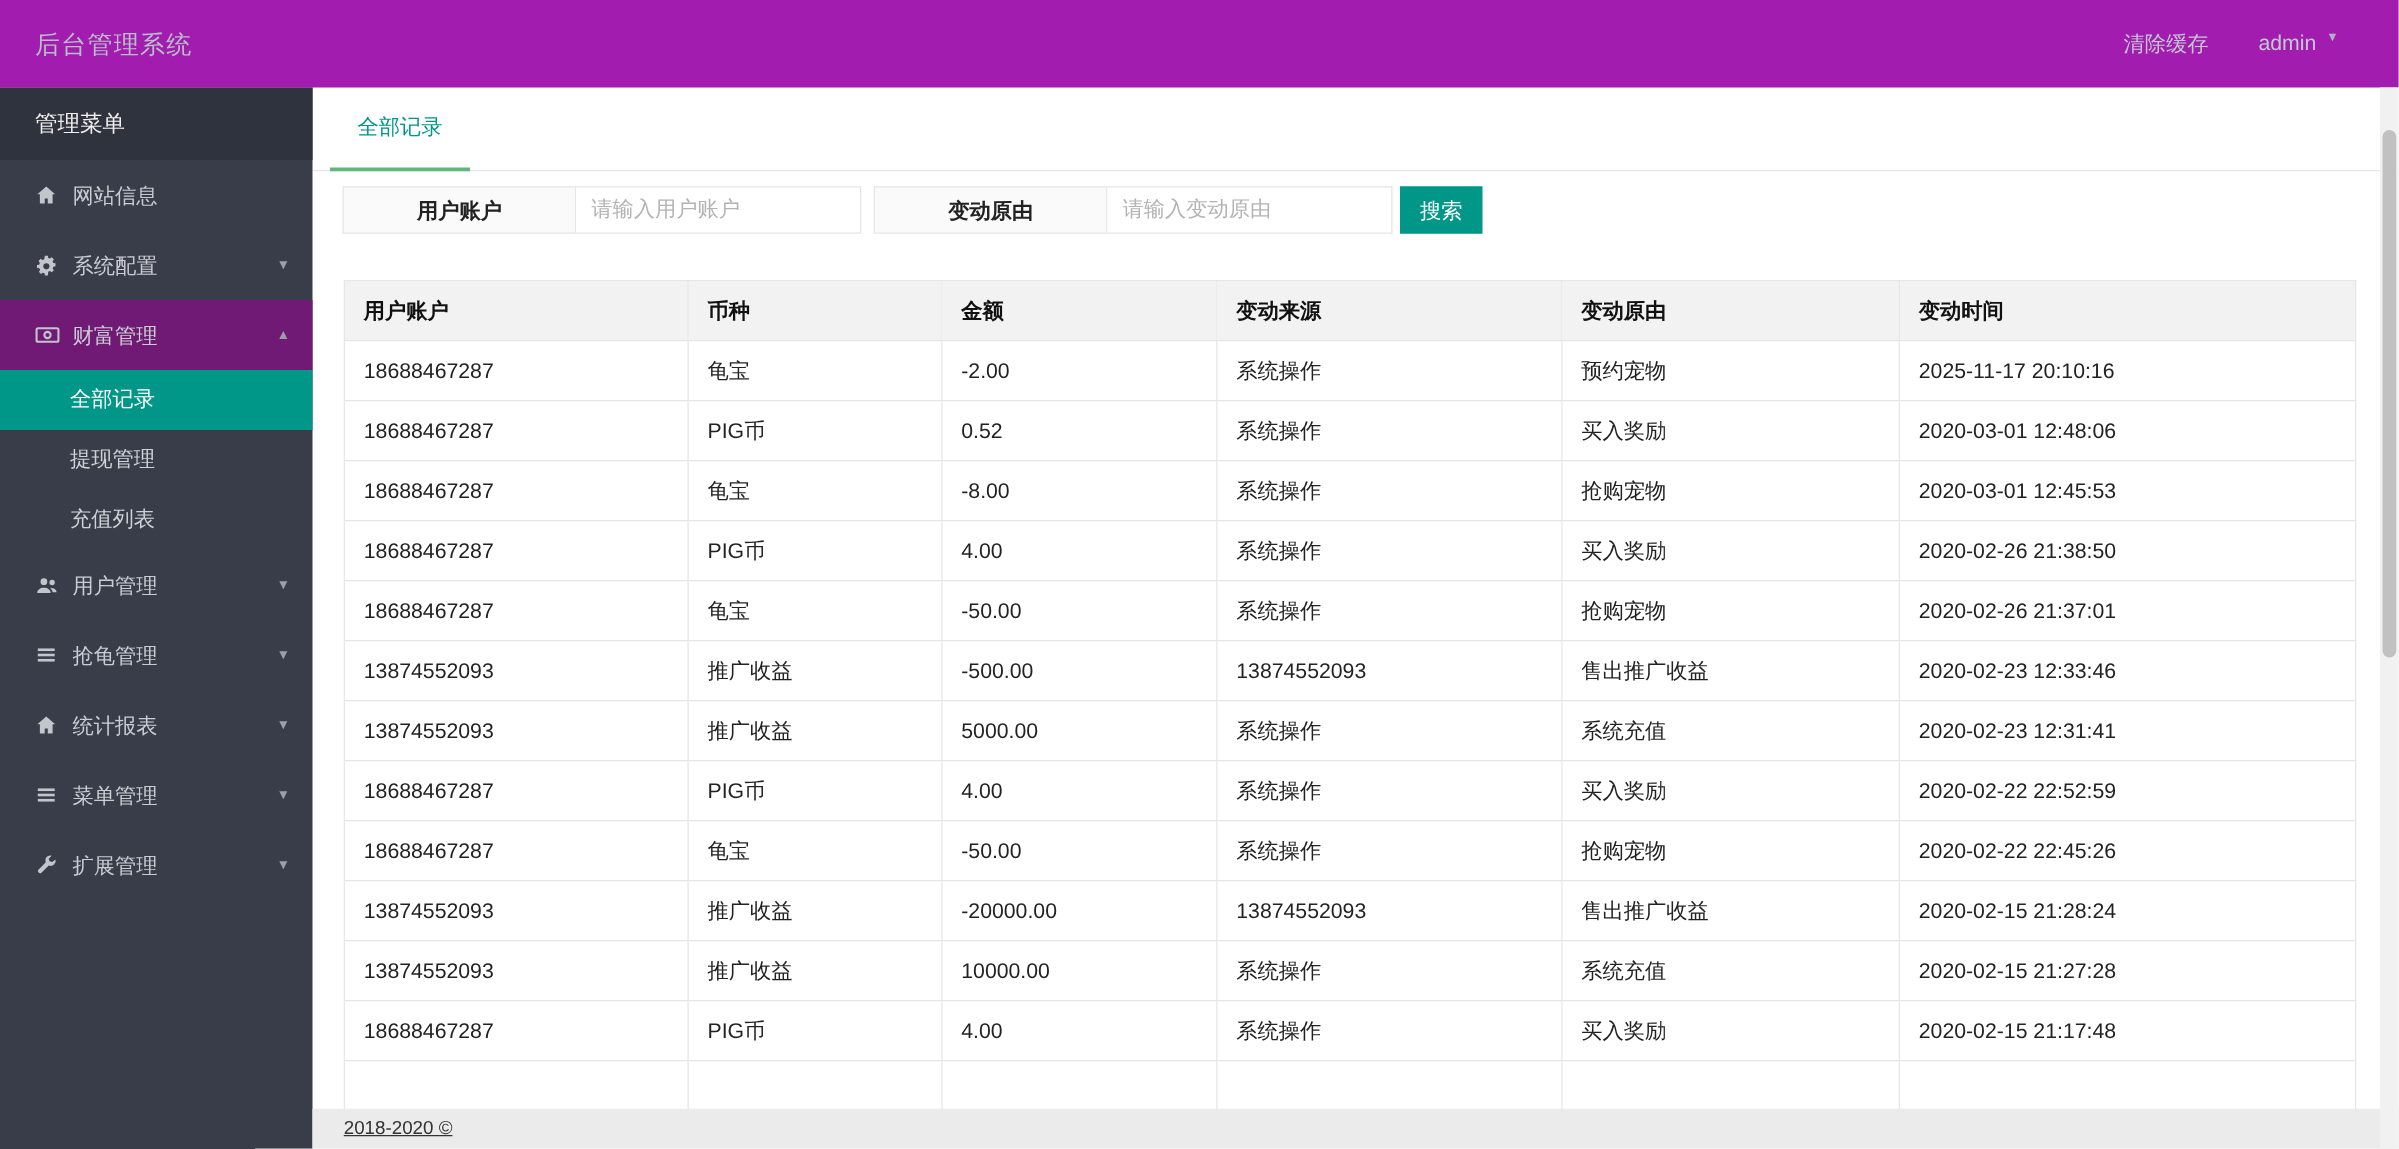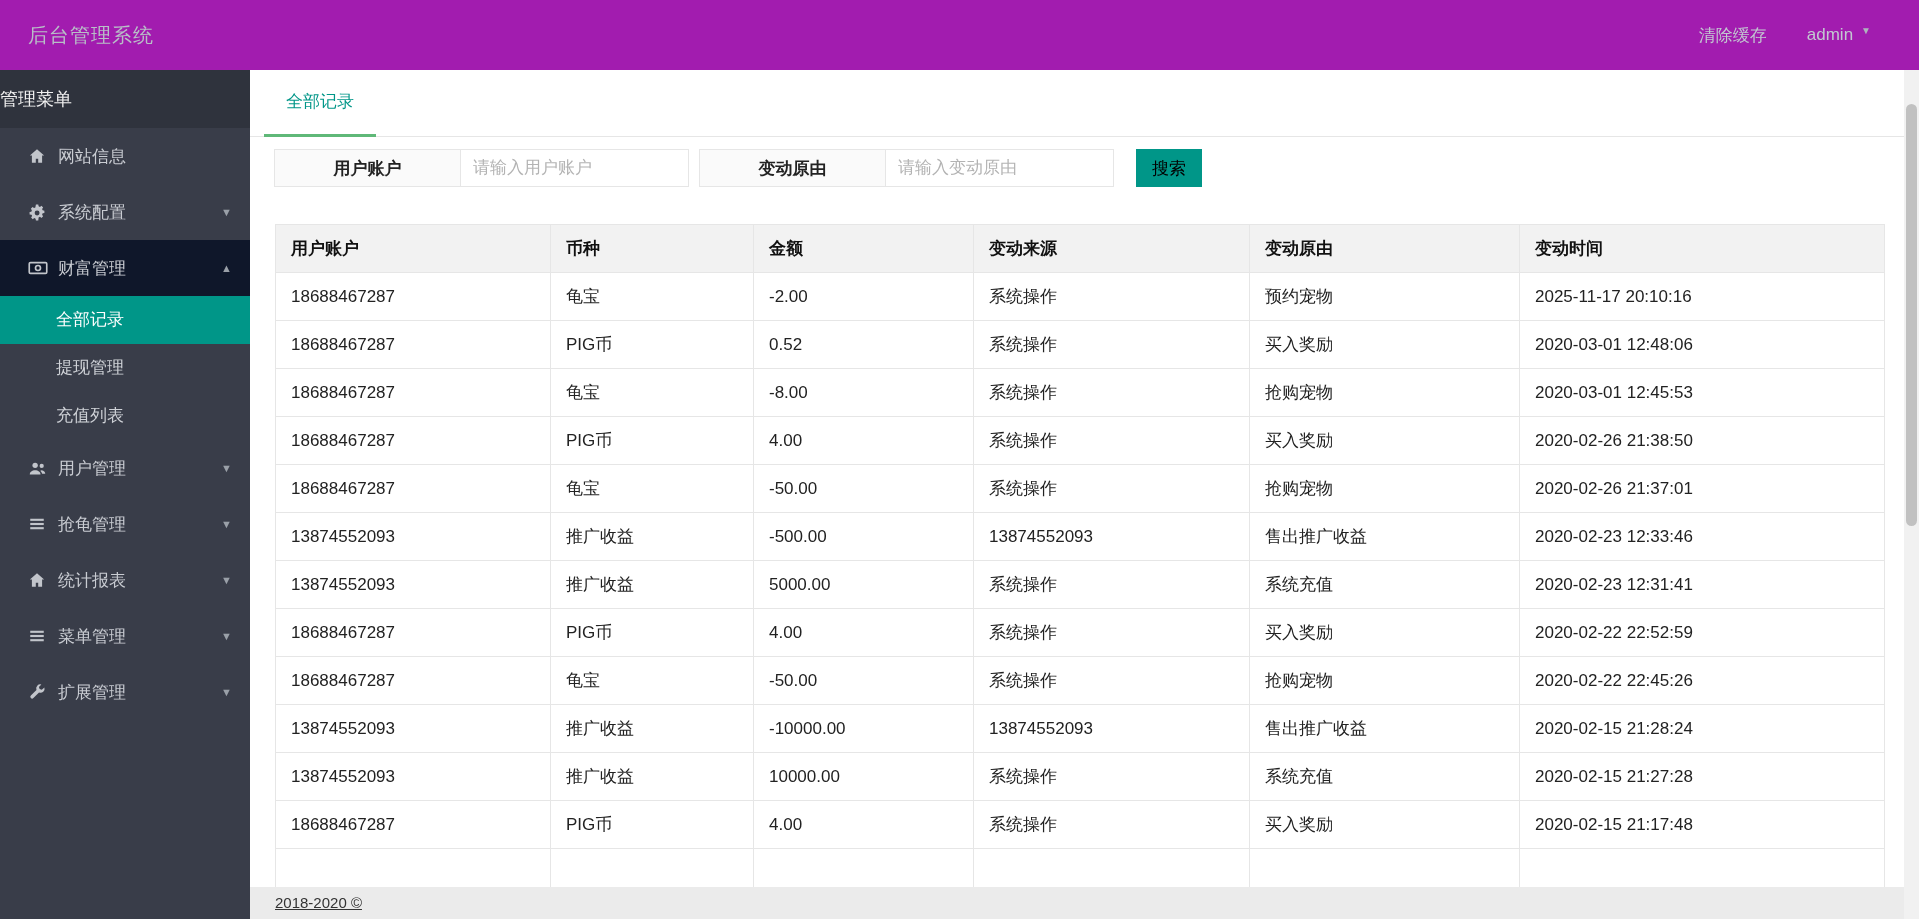--- a/index.html
+++ b/index.html
@@ -9,40 +9,40 @@
   
   .topbar { position:absolute; left:0; top:0; width:1919px; height:70px; background:#a21caf; z-index:30; display:flex; align-items:center; }
   .brand { padding-left:28px; font-size:20px; color:#b8bec7; letter-spacing:1px; }
   .topbar-right { position:absolute; right:48px; top:0; height:70px; display:flex; align-items:center; gap:40px; }
   .top-link { color:#c2c8d1; font-size:17px; cursor:pointer; }
   .top-user { color:#c2c8d1; font-size:17px; cursor:pointer; display:flex; align-items:flex-start; gap:8px; }
   .caret-sm { font-size:10px; color:#aeb4bd; }
 
   
   .sidebar { position:absolute; left:0; top:70px; bottom:0; width:250px; background:#393D49; z-index:20; }
-  .side-title { height:58px; line-height:58px; background:#2F333D; color:#f0f0f0; font-size:18px; }
+  .side-title { height:58px; line-height:58px; padding-left:28px; background:#2F333D; color:#f0f0f0; font-size:18px; }
   .nav-item { position:relative; height:56px; display:flex; align-items:center; padding-left:28px; color:#c9ccd2; cursor:pointer; }
-  .nav-item.expanded { background:#0f172a; }
+  .nav-item.expanded { background:#701a75; }
   .nav-item .icon { width:30px; display:inline-flex; align-items:center; color:#c2c5cb; }
   .nav-caret { position:absolute; right:18px; top:50%; transform:translateY(-50%); font-size:11px; color:#9aa0a8; }
   .nav-children .sub-item { height:48px; line-height:48px; padding-left:56px; color:#cfd2d7; cursor:pointer; }
   .nav-children .sub-item.active { background:#009688; color:#fff; }
 
   
   .main { position:absolute; left:250px; top:70px; right:0; bottom:0; background:#fff; overflow:hidden; }
   .tabbar { height:67px; border-bottom:1px solid #e6e6e6; }
   .tab-item { display:inline-block; margin-left:14px; padding:0 22px; height:67px; line-height:64px; color:#009688; font-size:17px; border-bottom:3px solid #5FB878; cursor:pointer; }
 
   .filters { margin:12px 0 0 24px; display:flex; align-items:flex-start; }
   .fgroup { display:flex; }
   .fgroup + .fgroup { margin-left:10px; }
   .flabel { width:187px; height:38px; border:1px solid #e6e6e6; background:#fafafa; display:flex; align-items:center; justify-content:center; font-weight:bold; color:#222; }
   .finput { width:228px; height:38px; border:1px solid #e6e6e6; border-left:none; padding:0 12px; font-size:17px; color:#333; outline:none; font-family:Liberation Serif, serif; }
   .finput::placeholder { color:#b3b3b3; }
-  .search-btn { margin-left:22px; width:66px; height:38px; background:#009688; color:#000000; border:none; font-size:17px; cursor:pointer; font-family:inherit; }
+  .search-btn { margin-left:6px; width:66px; height:38px; background:#009688; color:#ffffff; border:none; font-size:17px; cursor:pointer; font-family:inherit; }
 
   table.grid { border-collapse:collapse; margin:37px 0 0 25px; table-layout:fixed; width:1609px; }
   .grid th, .grid td { border:1px solid #e6e6e6; height:48px; padding:0 15px; text-align:left; font-size:17px; overflow:hidden; white-space:nowrap; }
   .grid th { background:#f2f2f2; font-weight:bold; color:#111; }
   .grid td { color:#222; background:#fff; }
 
   
   .footer { position:absolute; left:250px; right:0; bottom:0; height:32px; background:#ebebeb; line-height:32px; padding-left:25px; font-size:15px; color:#333; z-index:25;text-decoration:underline; }
 
   
@@ -259,21 +259,21 @@
           <td>18688467287</td>
           <td>龟宝</td>
           <td>-50.00</td>
           <td>系统操作</td>
           <td>抢购宠物</td>
           <td>2020-02-22 22:45:26</td>
         </tr>
         <tr>
           <td>13874552093</td>
           <td>推广收益</td>
-          <td>-10000.00</td>
+          <td>-20000.00</td>
           <td>13874552093</td>
           <td>售出推广收益</td>
           <td>2020-02-15 21:28:24</td>
         </tr>
         <tr>
           <td>13874552093</td>
           <td>推广收益</td>
           <td>10000.00</td>
           <td>系统操作</td>
           <td>系统充值</td>

